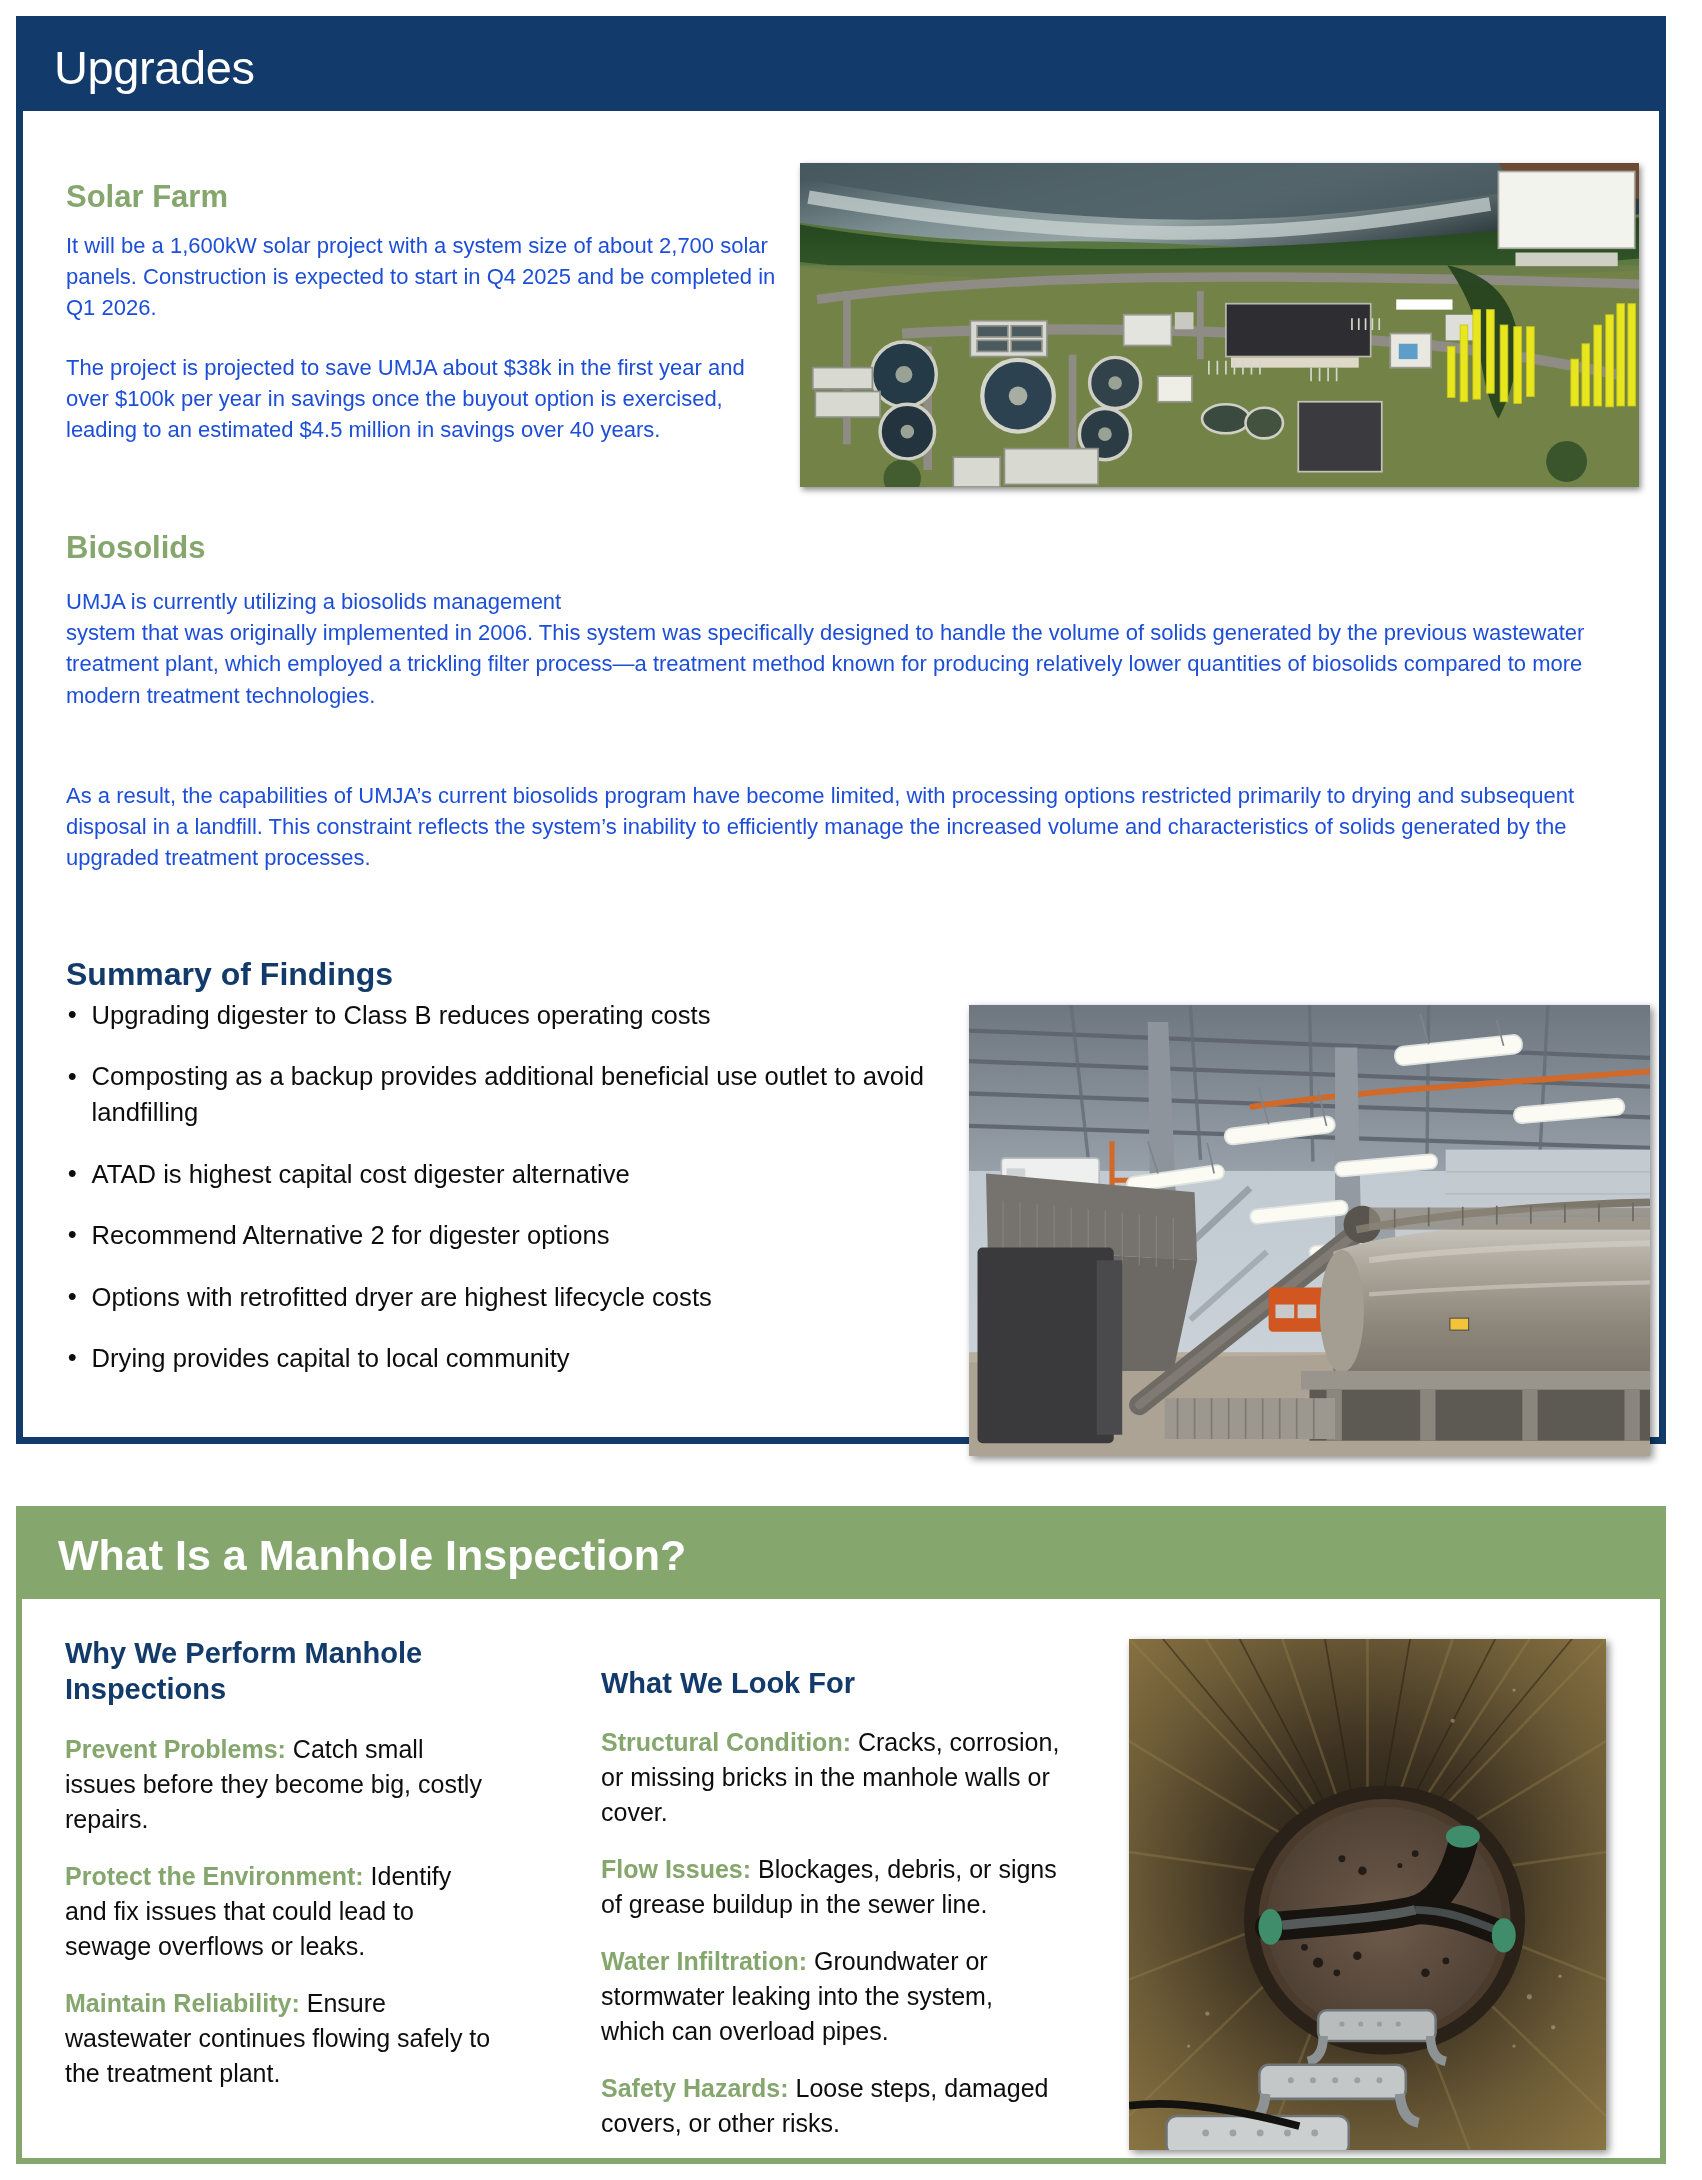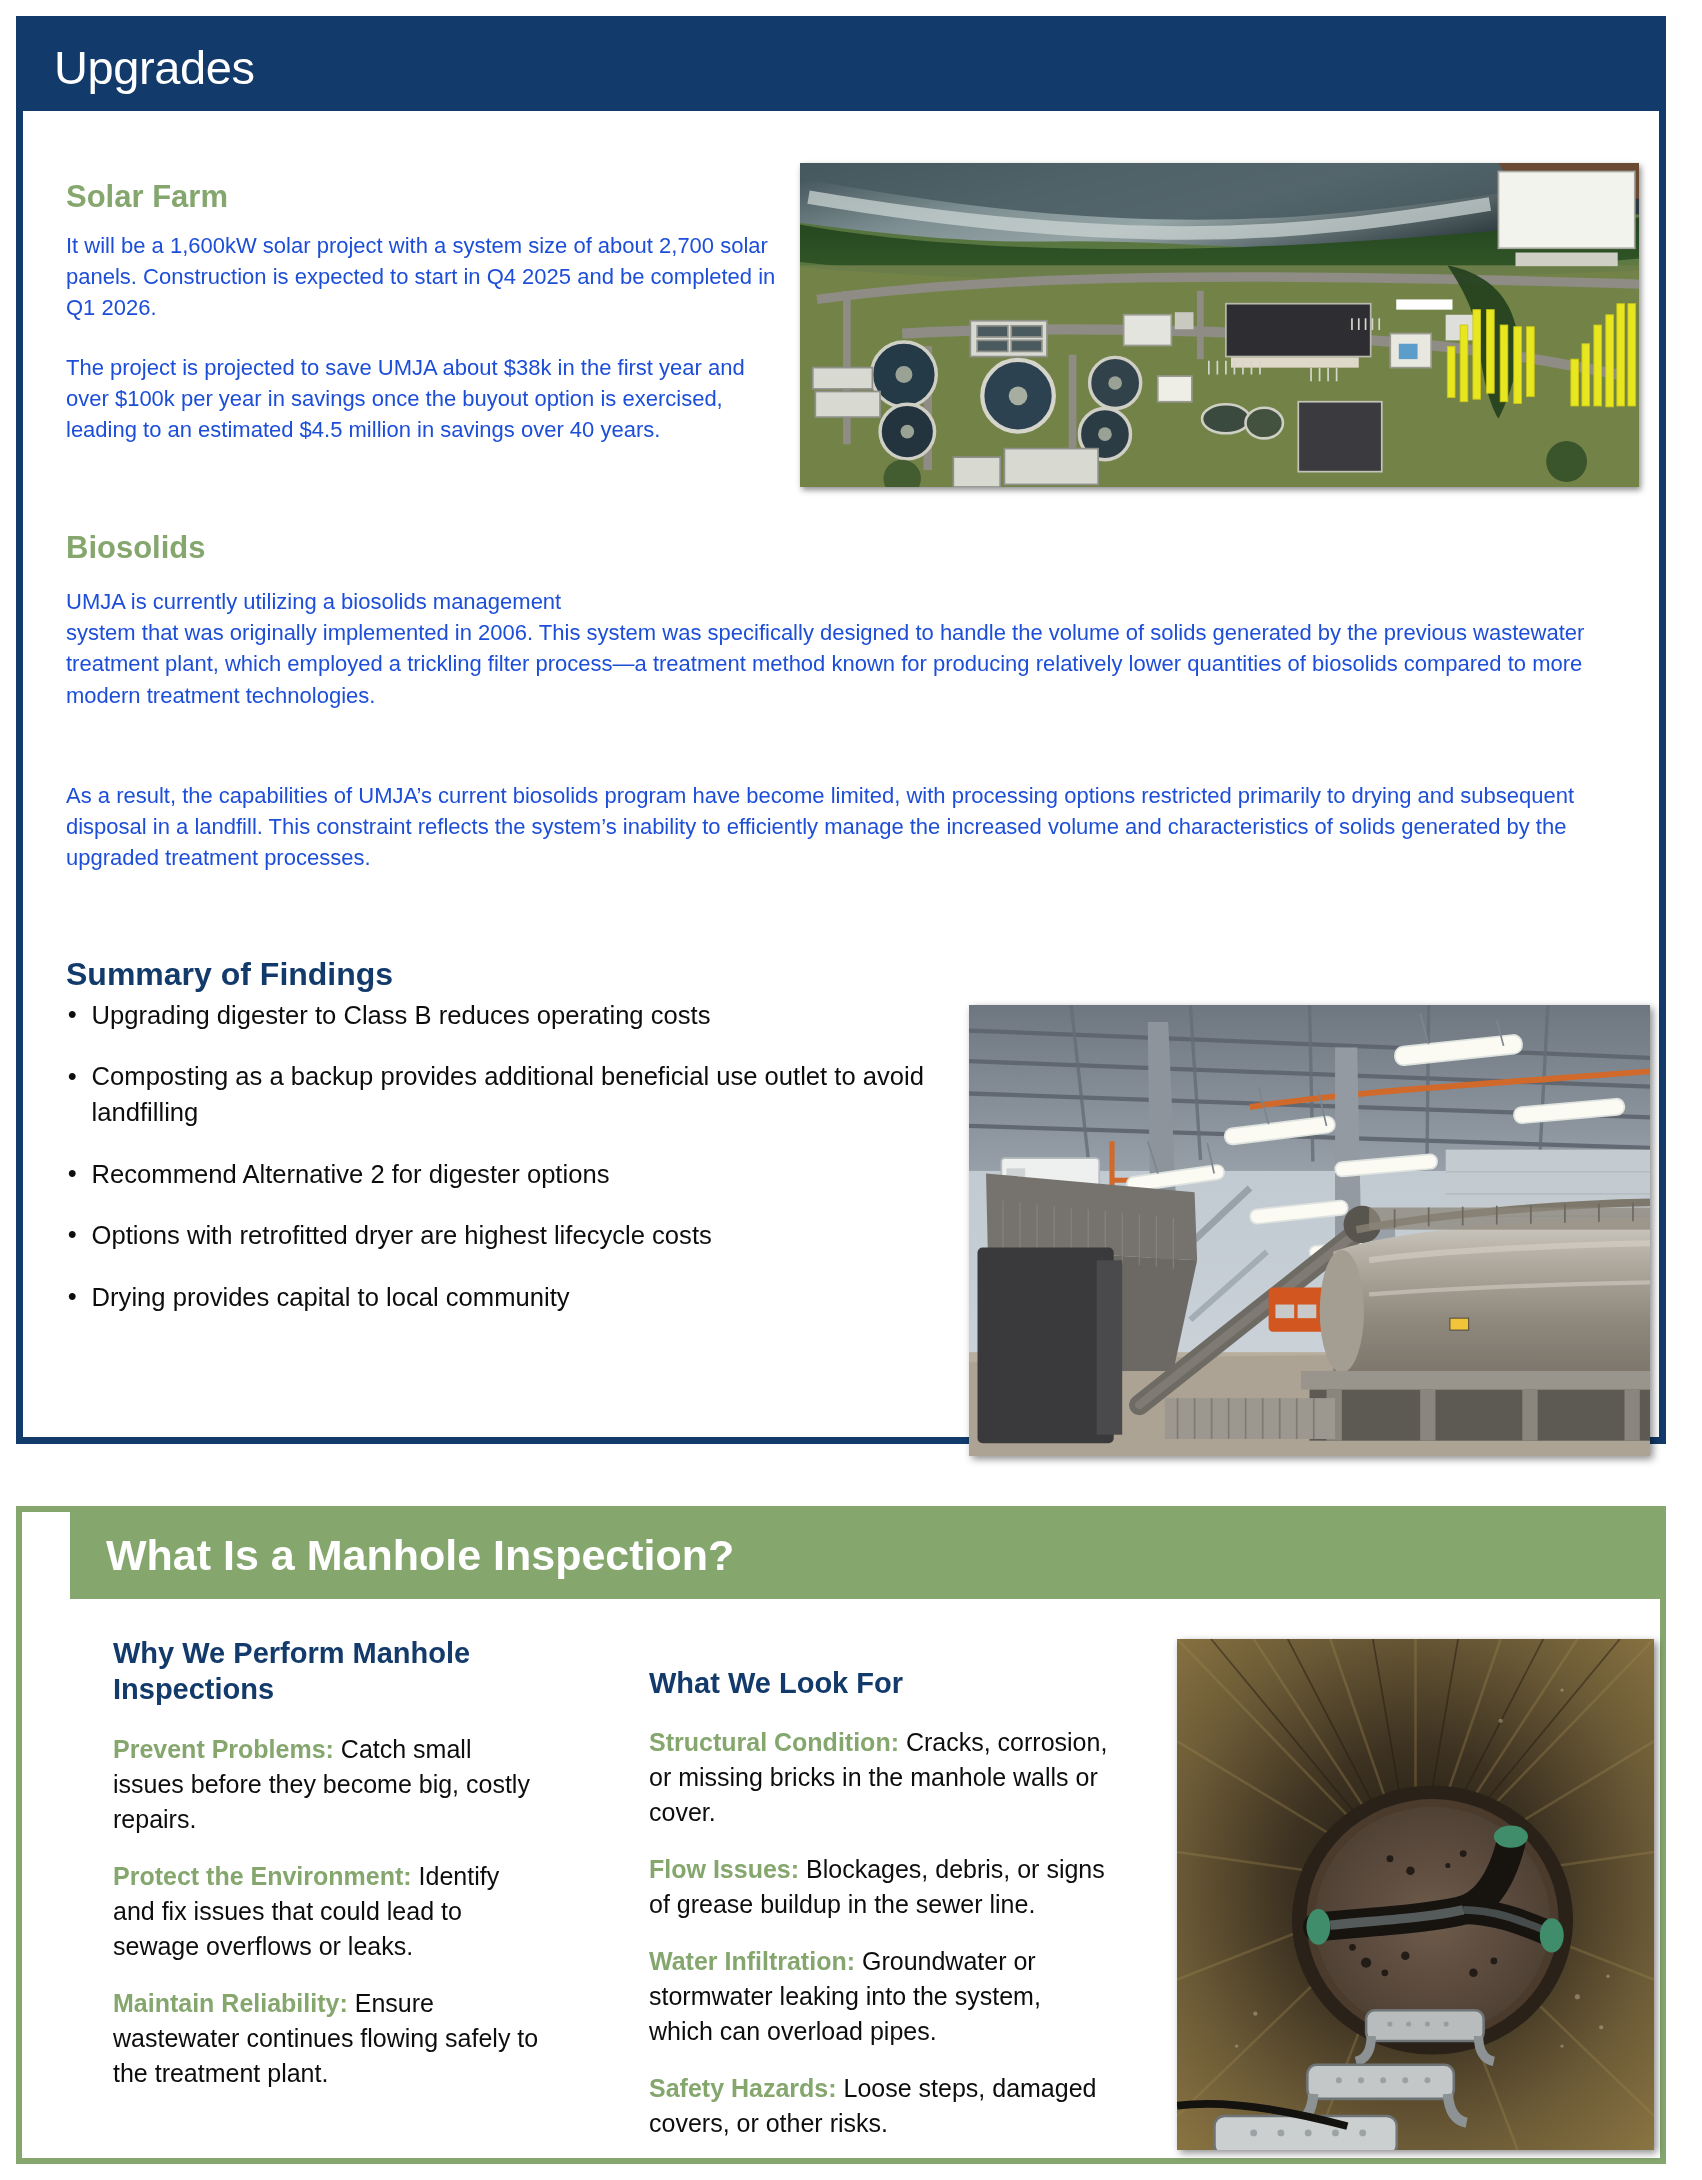--- a/index.html
+++ b/index.html
@@ -126,21 +126,20 @@
 
   
   .manhole-panel {
     position: absolute;
     left: 16px;
     top: 1506px;
     width: 1650px;
     height: 658px;
     border: 6px solid #85a76e;
     background: #ffffff;
-    padding-left: 48px;
   }
   .manhole-header {
     background: #85a76e;
     height: 87px;
     display: flex;
     align-items: center;
     padding-left: 36px;
   }
   .manhole-header .title {
     color: #ffffff;
@@ -206,20 +205,21 @@
 
     <p class="body-text biosolids-p1"><span class="firstline">UMJA is currently utilizing a biosolids management</span><span>system that was originally implemented in 2006. This system was specifically designed to handle the volume of solids generated by the previous wastewater treatment plant, which employed a trickling filter process—a treatment method known for producing relatively lower quantities of biosolids compared to more modern treatment technologies.</span></p>
 
     <p class="body-text biosolids-p2">As a result, the capabilities of UMJA’s current biosolids program have become limited, with processing options restricted primarily to drying and subsequent disposal in a landfill. This constraint reflects the system’s inability to efficiently manage the increased volume and characteristics of solids generated by the upgraded treatment processes.</p>
 
     <h2 class="h2-navy findings-head">Summary of Findings</h2>
 
     <ul class="findings-list">
       <li>Upgrading digester to Class B reduces operating costs</li>
       <li>Composting as a backup provides additional beneficial use outlet to avoid landfilling</li>
+      <li>ATAD is highest capital cost digester alternative</li>
       <li>Recommend Alternative 2 for digester options</li>
       <li>Options with retrofitted dryer are highest lifecycle costs</li>
       <li>Drying provides capital to local community</li>
     </ul>
 
     <figure class="aerial-photo" style="margin:0">
       <svg width="839" height="324" viewBox="0 0 985 380" preserveAspectRatio="none">
         <defs>
           <linearGradient id="water" x1="0" y1="0" x2="1" y2="0.4">
             <stop offset="0%" stop-color="#3a4b52"></stop>

